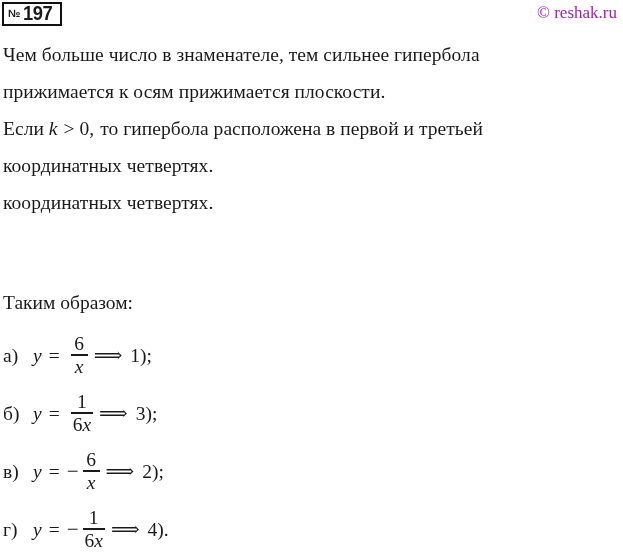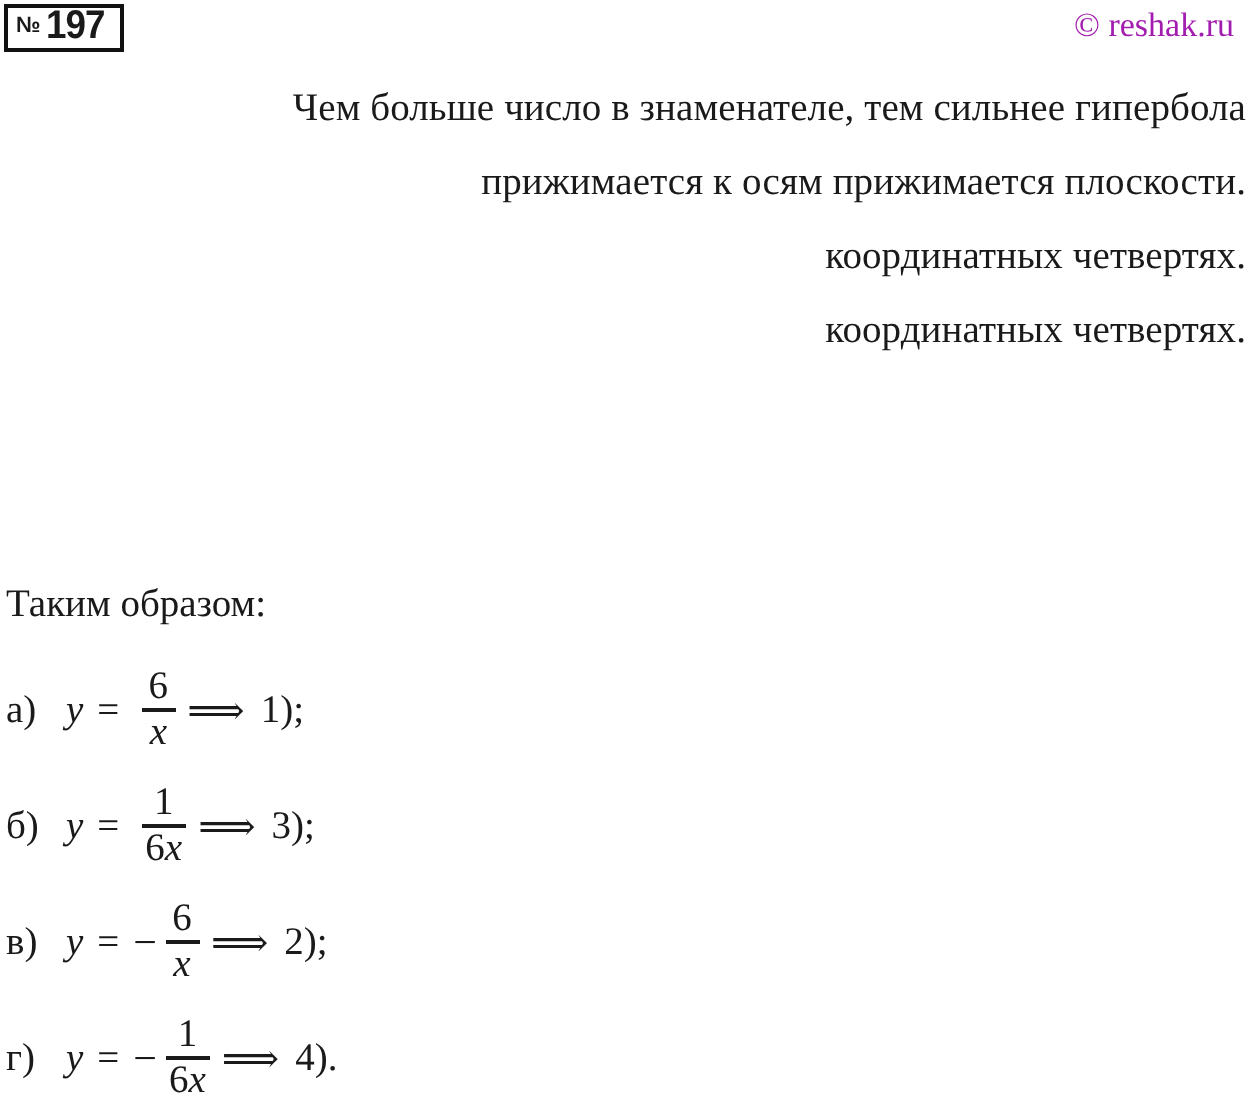--- a/index.html
+++ b/index.html
@@ -62,21 +62,20 @@
     color: #a21caf;
     white-space: nowrap;
   }
 
   
   .prose {
     position: absolute;
     left: 3px;
     top: 36px;
     width: 620px;
-    text-align: right;
   }
   .pline {
     font-size: 19.5px;
     line-height: 37px;
     height: 37px;
     white-space: nowrap;
     letter-spacing: 0.05px;
   }
   .var {
     font-style: italic;
@@ -176,20 +175,21 @@
   <span class="num-value">197</span>
 </div>
 
 <div class="copyright">© reshak.ru</div>
 
 <div class="prose">
 
   <div class="pline">Чем больше число в знаменателе, тем сильнее гипербола</div>
   <div class="pline">прижимается к осям прижимается плоскости.</div>
 
+  <div class="pline"><span>Если </span><span class="var">k</span><span class="rel"> &gt; 0,</span><span> то гипербола расположена в первой и третьей</span></div>
   <div class="pline">координатных четвертях.</div>
 
   <div class="pline">координатных четвертях.</div>
 
 </div>
 
 <div class="conclusion">Таким образом:</div>
 
 <div class="formulas">
 

